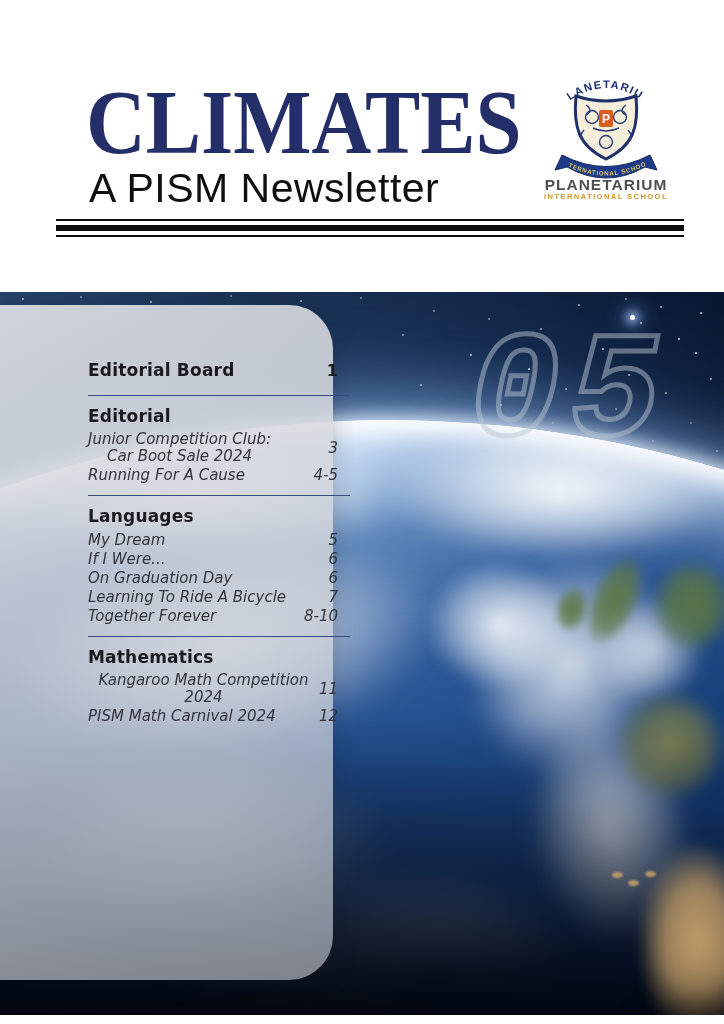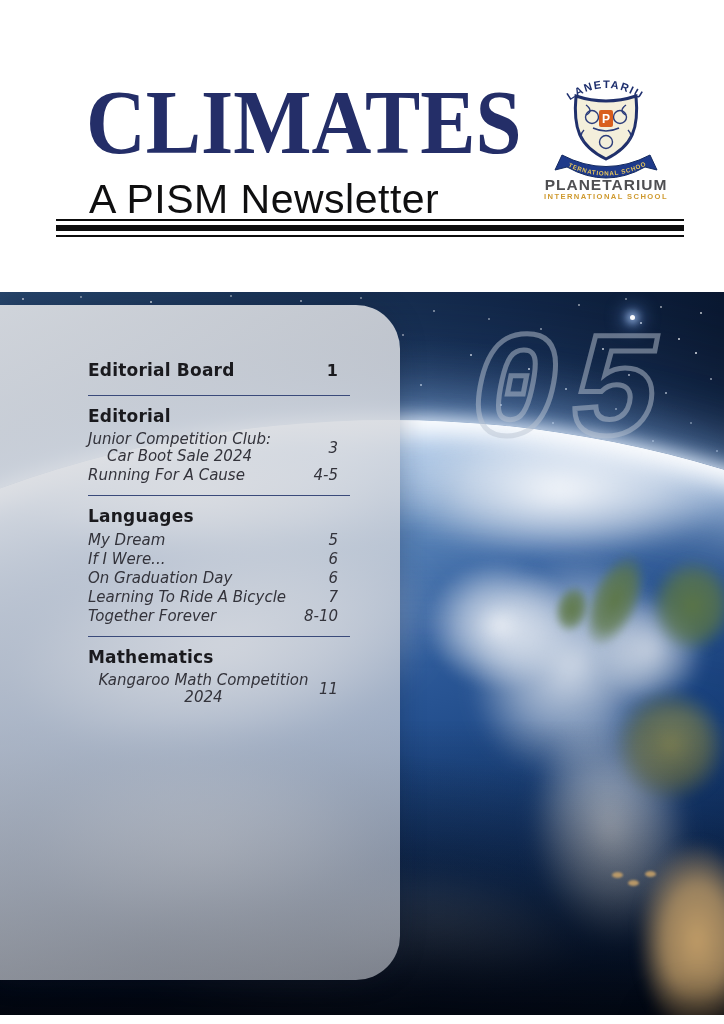--- a/index.html
+++ b/index.html
@@ -4,21 +4,21 @@
 <style>
   html,body{margin:0;padding:0;}
   body{width:724px;height:1024px;background:#fff;position:relative;overflow:hidden;
        font-family:"Liberation Sans",sans-serif;}
   .page{position:absolute;inset:0;background:#fff;text-align:center;}
 
   
   .masthead-title{position:absolute;left:86px;top:76px;
     font-family:"Liberation Serif",serif;font-weight:700;font-size:92px;line-height:1;
     color:var(--title-navy,#242e68);transform:scaleX(.9);transform-origin:left top;}
-  .masthead-subtitle{position:absolute;left:89px;top:178px;
+  .masthead-subtitle{position:absolute;left:89px;top:167px;
     font-family:"Liberation Sans",sans-serif;font-size:41px;line-height:1.05;
     color:#0f0f10;letter-spacing:.5px;}
 
   .logo-wrap{position:absolute;left:538px;top:68px;width:136px;height:131px;}
   .logo-wrap svg{display:block;width:136px;height:131px;}
 
   .rule-bar{position:absolute;left:56px;top:219px;width:628px;}
   .rule-thin{border-top:2px solid var(--rule-black,#0d0d0d);}
   .rule-thick-top{margin-top:4px;border-top:3px solid var(--rule-black,#0d0d0d);}
   .rule-row{display:flex;justify-content:space-between;align-items:center;
@@ -93,21 +93,21 @@
   .dot{position:absolute;width:11px;height:6px;border-radius:50%;filter:blur(1px);
     background:rgba(196,160,104,.9);}
 
   
   .issue-number{position:absolute;left:470px;top:28px;z-index:20;
     font-family:Liberation Mono, monospace;font-style:italic;font-weight:700;
     font-size:150px;line-height:1;letter-spacing:10px;
     color:transparent;-webkit-text-stroke:5px rgba(185,195,210,.5);}
 
   
-  .toc-panel{position:absolute;left:0;top:13px;width:400px;height:675px;z-index:30;
+  .toc-panel{position:absolute;left:0;top:13px;width:333px;height:675px;z-index:30;
     border-radius:0 44px 44px 0;
     background:linear-gradient(160deg,
       rgba(222,224,228,.92) 0%, rgba(210,213,219,.82) 45%, rgba(196,200,209,.62) 100%);
     box-shadow:0 0 26px rgba(15,25,45,.25);}
   .toc{position:absolute;left:88px;top:55px;width:262px;
     font-family:"DejaVu Sans","Liberation Sans",sans-serif;}
   .toc-divider{border:none;border-top:1.5px solid var(--toc-divider,#3a4a7a);
     margin:11px 0 10px 0;}
   .toc-heading-row{display:flex;justify-content:space-between;align-items:baseline;
     padding-right:12px;}
@@ -272,19 +272,25 @@
       <h3 class="toc-heading">Mathematics</h3>
 
     </div>
     <div class="toc-entries">
               <div class="toc-entry">
     <div class="toc-entry-title">
                   <div>Kangaroo Math Competition 2024</div>
                 </div>
     <span class="toc-page">11</span>
   </div>
+              <div class="toc-entry">
+    <div class="toc-entry-title">
+                  <div>PISM Math Carnival 2024</div>
+                </div>
+    <span class="toc-page">12</span>
+  </div>
             </div>
   </section>
         </div>
     </div>
   </div>
 
 </div>
 
 </body></html>

